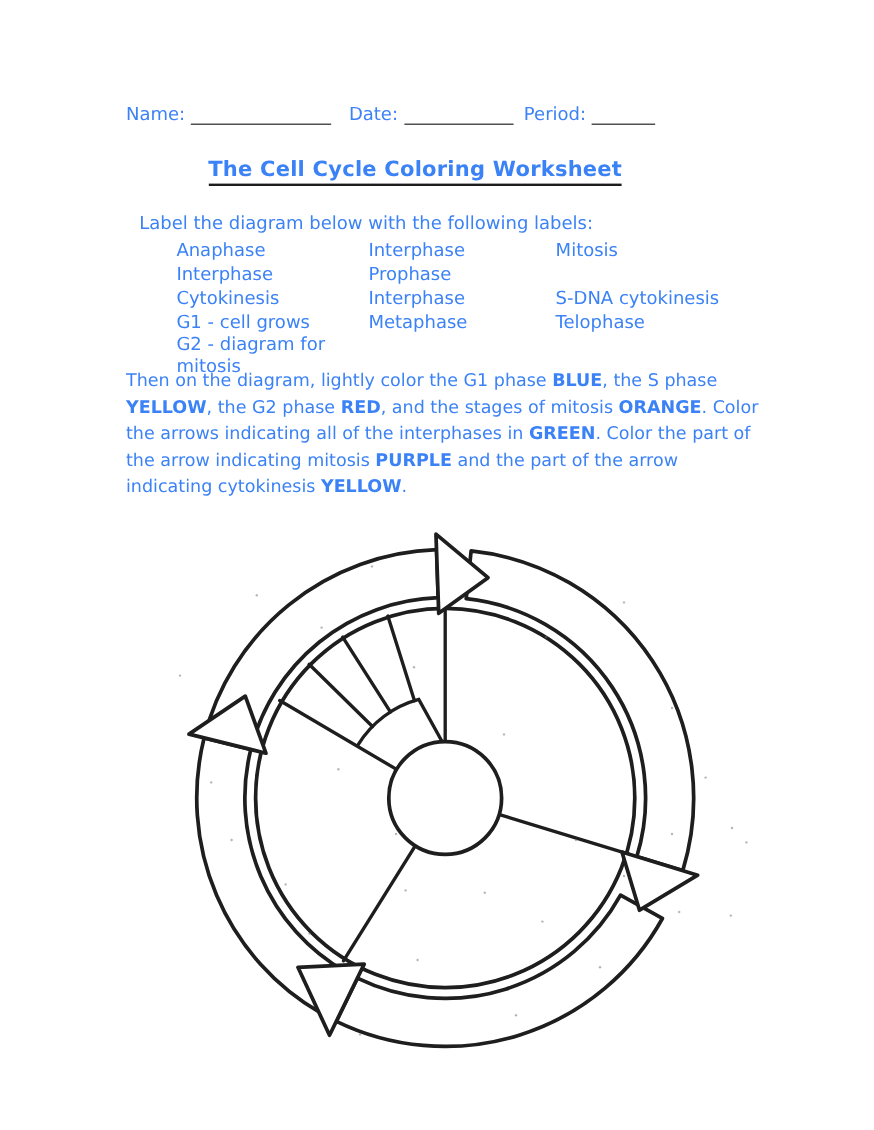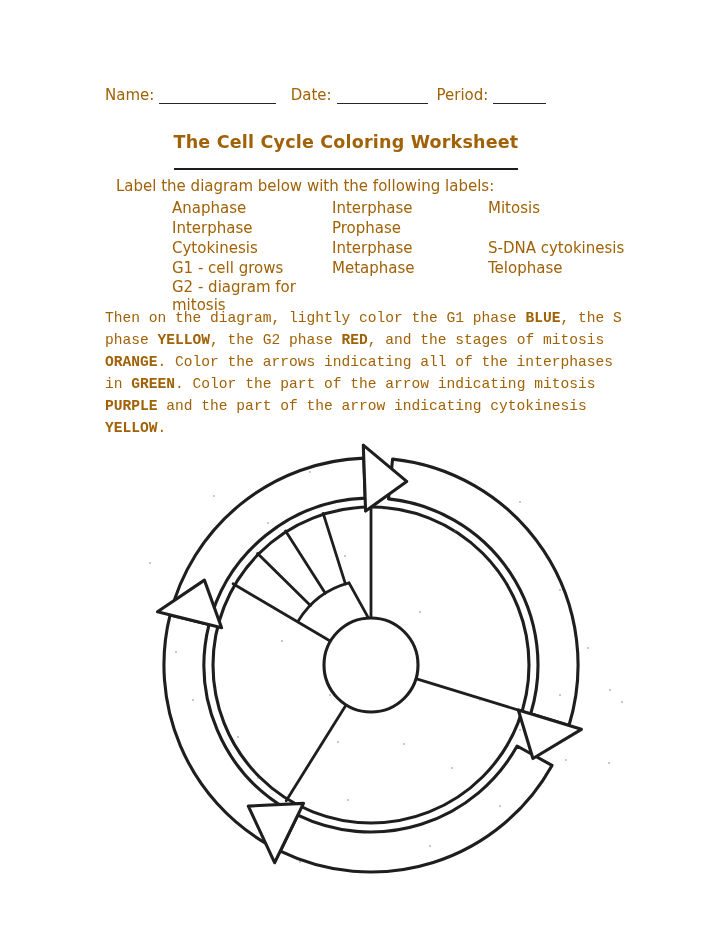--- a/index.html
+++ b/index.html
@@ -1,31 +1,31 @@
 <!DOCTYPE html>
 <html><head>
 <meta charset="utf-8">
 <style>
   html,body{margin:0;padding:0;background:#fff;}
   .page{position:relative;width:636px;height:942px;background:#ffffff;overflow:hidden;
-        font-family:"DejaVu Sans", sans-serif;color:#a16207;}
+        font-family:"DejaVu Sans", sans-serif;color:#3b82f6;}
   .hdr{position:absolute;top:86px;left:105px;right:90px;display:flex;align-items:flex-end;
        font-size:15px;white-space:nowrap;}
   .hdr .lbl{margin-right:5px;}
   .blank{display:inline-block;height:15px;border-bottom:1.8px solid #262626;}
   .blank.name{width:146px;margin-right:15px;}
   .blank.date{width:114px;margin-right:9px;}
   .blank.period{width:66px;}
   .titlewrap{position:absolute;top:132px;left:0;width:692px;text-align:center;}
   .title{font-weight:bold;font-size:17.5px;letter-spacing:.2px;border-bottom:2px solid #1d1d1d;
-         padding-bottom:16px;}
+         padding-bottom:1px;}
   .intro{position:absolute;top:177px;left:116px;font-size:15px;}
-  .lgrid{position:absolute;top:198px;left:147px;font-size:15px;margin-left:25px;}
+  .lgrid{position:absolute;top:198px;left:147px;font-size:15px;}
   .lrow{display:grid;grid-template-columns:160px 156px 210px;height:20px;align-items:center;}
-  .instr{position:absolute;top:307px;left:105px;width:528px;font-size:14.6px;line-height:22px;font-family:Liberation Mono, monospace;}
+  .instr{position:absolute;top:307px;left:105px;width:528px;font-size:14.6px;line-height:22px;}
   .instr b{font-weight:bold;}
   svg.diag{position:absolute;left:0;top:0;pointer-events:none;}
   .ink{fill:#ffffff;stroke:#1e1e1e;stroke-width:3.1;stroke-linejoin:round;}
   .inkline{fill:none;stroke:#1e1e1e;stroke-width:2.8;stroke-linecap:round;}
   .speck{fill:#6f6f6f;opacity:.5;stroke:none;}
 </style>
 </head>
 <body>
 
 <div class="page">

